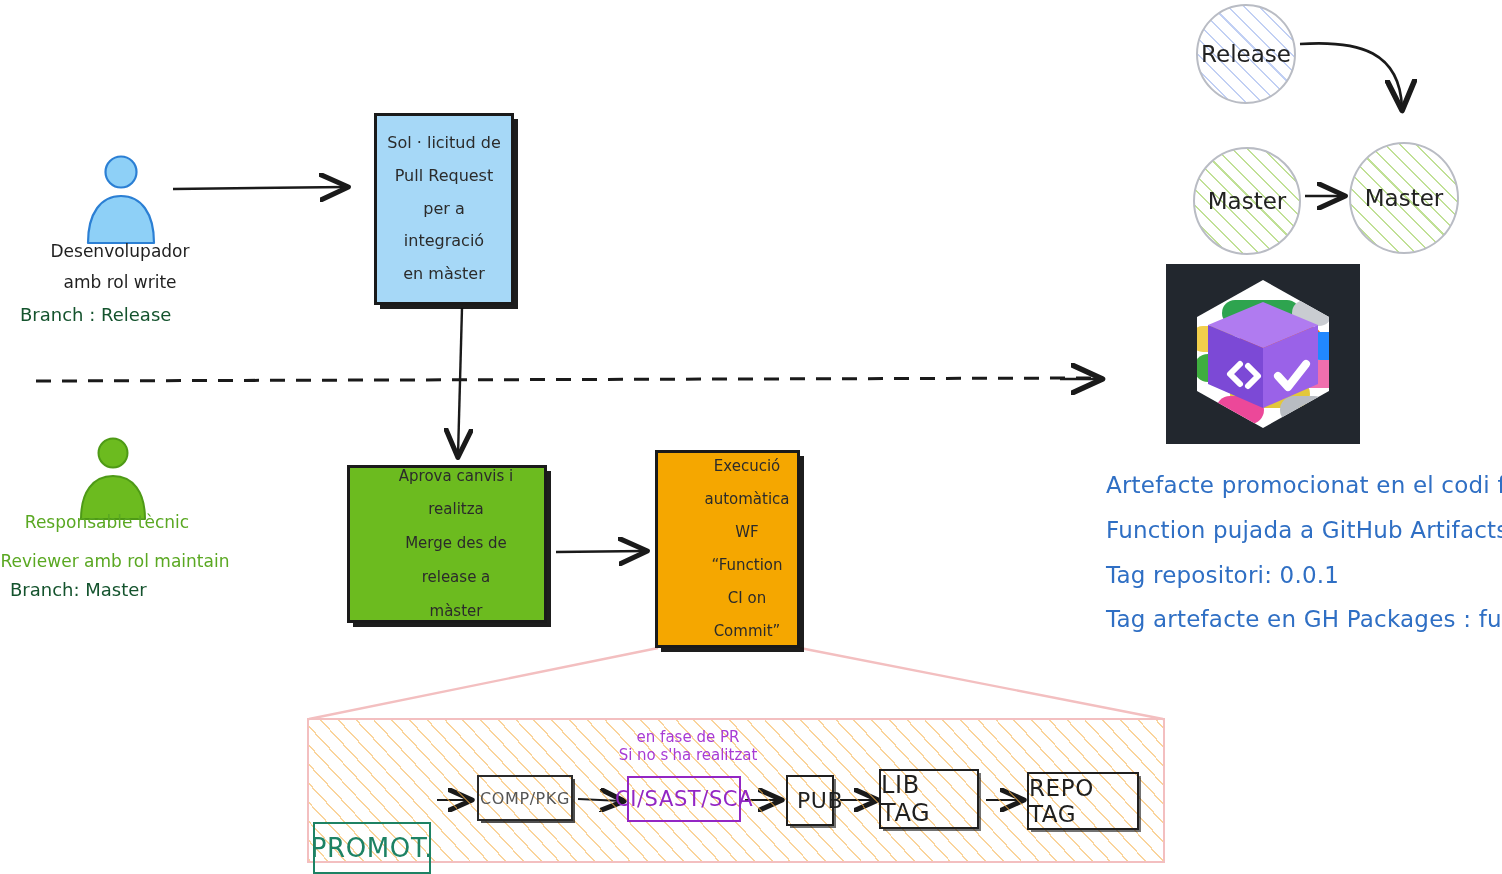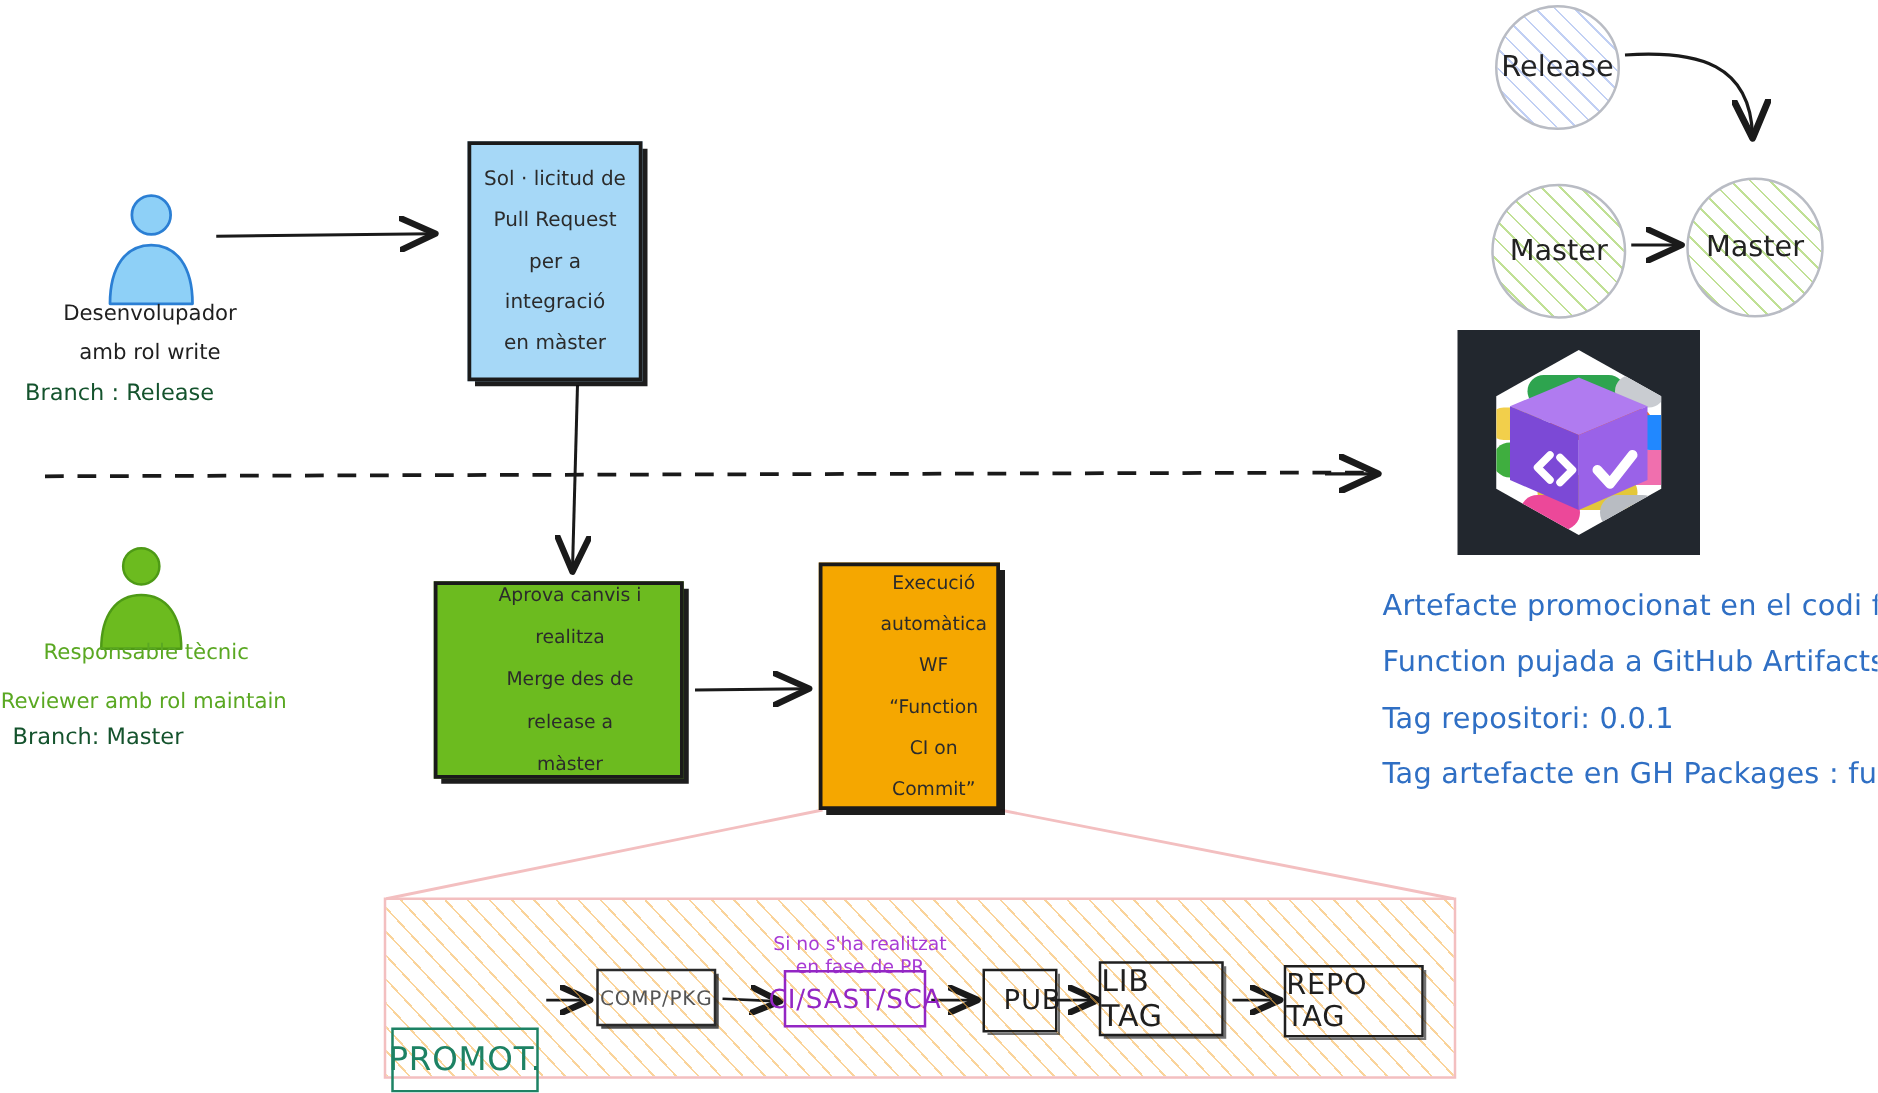--- a/index.html
+++ b/index.html
@@ -98,21 +98,21 @@
     <path d="M10,88 C10,58 23,41 43,41 C63,41 76,58 76,88 Z" fill="#8ed0f7" stroke="#2b7fd4" stroke-width="2.2" stroke-linejoin="round"></path>
   </svg>
   <div class="txt actor-label hand" style="left:20px;top:240px;width:200px;">Desenvolupador</div>
   <div class="txt actor-label hand" style="left:20px;top:271px;width:200px;">amb rol write</div>
   <div class="txt actor-branch hand" style="left:20px;top:303px;width:200px;">Branch : Release</div>
 
   <svg class="abs" style="left:72px;top:437px;" width="82" height="84" viewBox="0 0 82 84">
     <circle cx="41" cy="16" r="14.5" fill="#6cbb1f" stroke="#4e9a16" stroke-width="2"></circle>
     <path d="M9,82 C9,55 21,39 41,39 C61,39 73,55 73,82 Z" fill="#6cbb1f" stroke="#4e9a16" stroke-width="2" stroke-linejoin="round"></path>
   </svg>
-  <div class="txt actor-green hand" style="left:12px;top:511px;width:210px;">Responsable tècnic</div>
+  <div class="txt actor-green hand" style="left:2px;top:511px;width:210px;">Responsable tècnic</div>
   <div class="txt actor-green hand" style="left:0px;top:550px;width:230px;">Reviewer amb rol maintain</div>
   <div class="txt actor-branch hand" style="left:10px;top:578px;width:210px;">Branch: Master</div>
 
   <div class="boxnote box-blue" style="left:374px;top:113px;width:140px;height:192px;">
     <div class="inner hand" style="font-size:16px;line-height:2.05;">
       <div>Sol · licitud de</div>
       <div>Pull Request</div>
       <div>per a integració</div>
       <div>en màster</div>
     </div>
@@ -179,35 +179,35 @@
   </div>
 
   <div class="txt rtext hand" style="left:1106px;top:470px;">Artefacte promocionat en el codi font</div>
   <div class="txt rtext hand" style="left:1106px;top:515px;">Function pujada a GitHub Artifacts</div>
   <div class="txt rtext hand" style="left:1106px;top:560px;">Tag repositori: 0.0.1</div>
   <div class="txt rtext hand" style="left:1106px;top:604px;">Tag artefacte en GH Packages : func.0.0.1</div>
 
   <div id="detail-panel"></div>
 
   <div class="note-purple hand" style="left:608px;top:730px;width:160px;">Si no s'ha realitzat</div>
-  <div class="note-purple hand" style="left:608px;top:748px;width:160px;">en fase de PR</div>
+  <div class="note-purple hand" style="left:608px;top:712px;width:160px;">en fase de PR</div>
 
   <div class="pbox pb-teal hand" style="left:313px;top:774px;width:118px;height:52px;">
     <span style="font-size:26px;">PROMOT.</span>
   </div>
 
   <div class="pbox pb-dark hand" style="left:477px;top:775px;width:96px;height:46px;">
     <span style="font-size:16px;">COMP/PKG</span>
   </div>
 
   <div class="pbox pb-purple hand" style="left:627px;top:776px;width:114px;height:46px;">
     <span style="font-size:21px;">CI/SAST/SCA</span>
   </div>
 
-  <div class="pbox pb-black hand" style="left:786px;top:775px;width:60px;height:51px;padding-left:20px;">
+  <div class="pbox pb-black hand" style="left:786px;top:775px;width:48px;height:51px;padding-left:20px;">
     <span style="font-size:22px;">PUB</span>
   </div>
 
   <div class="pbox pb-black hand" style="left:879px;top:769px;width:100px;height:60px;">
     <span style="font-size:24px;">LIB TAG</span>
   </div>
 
   <div class="pbox pb-black hand" style="left:1027px;top:772px;width:112px;height:58px;">
     <span style="font-size:23px;">REPO TAG</span>
   </div>

